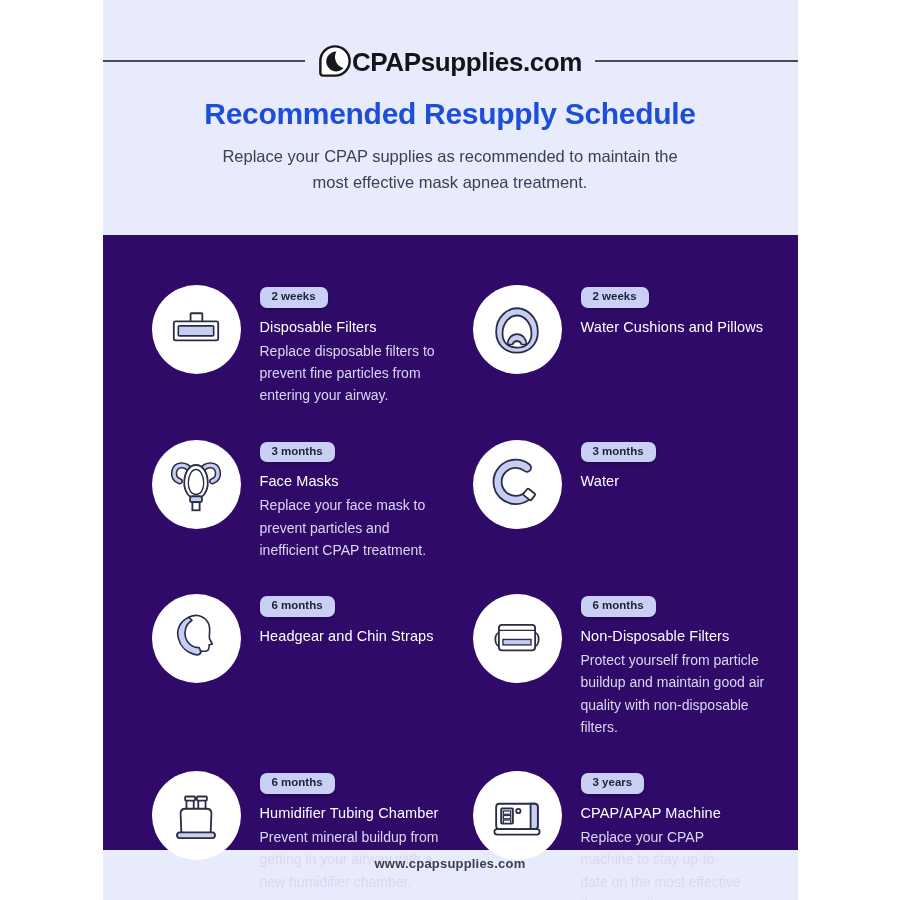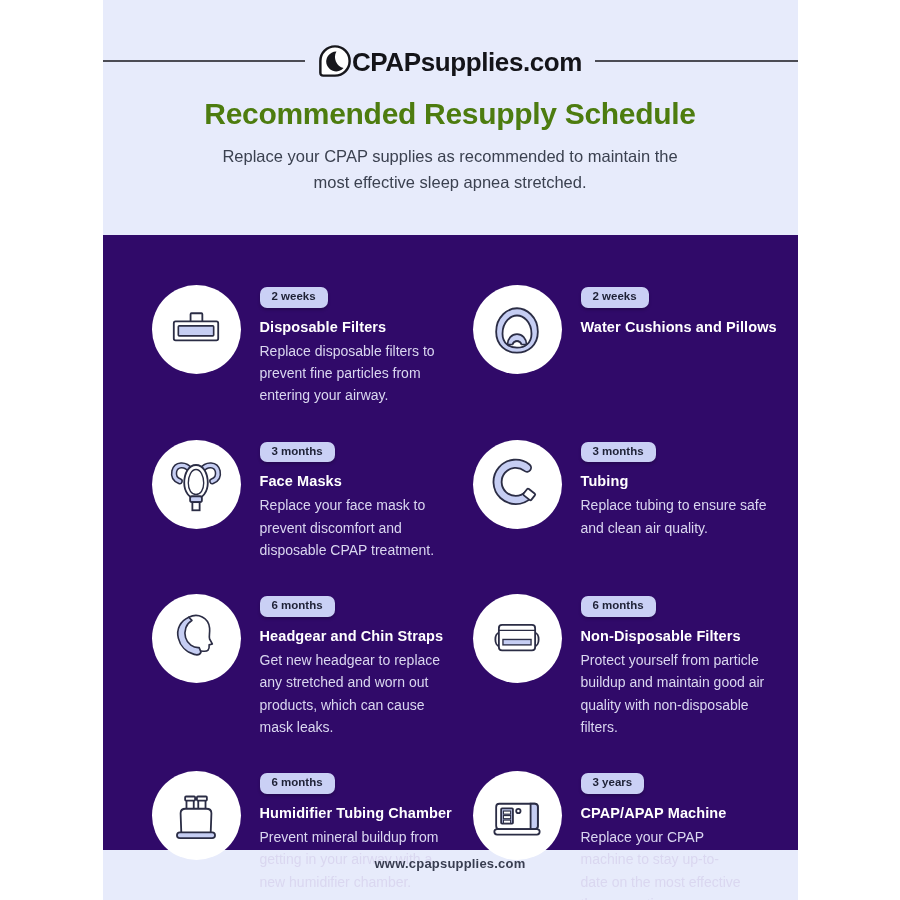--- a/index.html
+++ b/index.html
@@ -5,32 +5,32 @@
   * { margin:0; padding:0; box-sizing:border-box; }
   html,body { width:900px; height:900px; background:#ffffff; font-family:"Liberation Sans", sans-serif; }
   .page { position:relative; width:695px; height:900px; margin:0 auto; background:#E7EBFB; overflow:hidden; }
 
   
   .header { position:relative; height:235px; }
   .logo-row { position:absolute; top:44px; left:0; right:0; display:flex; align-items:center; gap:13px; }
   .rule { flex:1; height:2px; background:#4C4C54; }
   .logo-group { display:flex; align-items:flex-end; }
   .logo-text { font-size:26px; font-weight:700; color:#141419; letter-spacing:-0.4px; }
-  .page-title { position:absolute; top:97px; width:100%; text-align:center; font-size:30px; font-weight:800; color:#4d7c0f; letter-spacing:-0.3px; }
+  .page-title { position:absolute; top:97px; width:100%; text-align:center; font-size:30px; font-weight:800; color:#1d4ed8; letter-spacing:-0.3px; }
   .page-subtitle { position:absolute; top:144px; left:50%; transform:translateX(-50%); width:480px; text-align:center; font-size:16.5px; line-height:1.55; color:#3B4150; }
 
   
   .panel { position:absolute; top:235px; left:0; width:100%; height:615px; background:#300A69; }
   .grid { display:grid; grid-template-columns:321px 1fr; padding:50px 8px 0 49px; row-gap:33px; }
   .item { display:flex; gap:19px; }
   .circle { width:89px; height:89px; min-width:89px; background:#ffffff; border-radius:50%; display:flex; align-items:center; justify-content:center; }
   .circle svg { width:58px; height:58px; }
   .item-text { padding-top:1px; }
   .badge { display:inline-block; background:#CAD0F5; color:#1E2136; font-size:11.5px; font-weight:700; line-height:1; padding:4px 12px 5px; border-radius:7px; box-shadow:0 2px 3px rgba(0,0,0,0.22); }
-  .item-title { font-size:14.5px; font-weight:700; color:#ffffff; margin:11px 0 5px; letter-spacing:0.1px; }
+  .item-title { font-size:14.5px; font-weight:400; color:#ffffff; margin:11px 0 5px; letter-spacing:0.1px; }
   .item-desc { font-size:14px; line-height:1.6; color:#DAD7F0; max-width:190px; }
   .item:nth-child(8) .item-desc { max-width:163px; }
 
   
   .footer { position:absolute; bottom:0; left:0; width:100%; height:50px; }
   .footer-url { position:absolute; top:6px; width:100%; text-align:center; font-size:13px; font-weight:700; color:#383D50; letter-spacing:0.2px; }
 </style>
 </head>
 <body>
 
@@ -42,21 +42,21 @@
       <div class="logo-group">
         <svg width="34" height="34" viewBox="0 0 36 36">
           <path d="M18 2.5 C26.6 2.5 33.5 9.4 33.5 18 C33.5 26.6 26.6 33.5 18 33.5 L5.5 33.5 C3.5 33.5 2.5 32.5 2.5 30.5 L2.5 18 C2.5 9.4 9.4 2.5 18 2.5 Z" fill="#ffffff" stroke="#17171C" stroke-width="2.6"></path>
           <path d="M19.5 8 A10.5 10.5 0 1 0 27 25.5 A12 12 0 0 1 19.5 8 Z" fill="#17171C"></path>
         </svg>
         <span class="logo-text">CPAPsupplies.com</span>
       </div>
       <div class="rule"></div>
     </div>
     <div class="page-title">Recommended Resupply Schedule</div>
-    <div class="page-subtitle">Replace your CPAP supplies as recommended to maintain the most effective sleep apnea stretched.</div>
+    <div class="page-subtitle">Replace your CPAP supplies as recommended to maintain the most effective mask apnea treatment.</div>
   </div>
 
   <div class="panel">
     <div class="grid">
 
       <div class="item">
         <div class="circle">
           <svg viewBox="0 0 64 64" fill="none" stroke="#2B2D45" stroke-width="2">
             <rect x="26" y="13.5" width="13" height="10" rx="1" fill="#ffffff"></rect>
             <rect x="7.5" y="22.5" width="49" height="21" rx="2" fill="#ffffff"></rect>
@@ -94,50 +94,48 @@
             <path d="M38 17 C44 9 54 10 56 18 C57 23 55 27 50 29" stroke="#C6CEF3" stroke-width="3.6"></path>
             <path d="M32 11 C24 11 19 20 19 31 C19 41 25 48 32 48 C39 48 45 41 45 31 C45 20 40 11 32 11 Z" fill="#ffffff" stroke="#2B2D45" stroke-width="2"></path>
             <path d="M32 16 C27 16 23.5 23 23.5 31 C23.5 38.5 27 43.5 32 43.5 C37 43.5 40.5 38.5 40.5 31 C40.5 23 37 16 32 16 Z" stroke="#2B2D45" stroke-width="1.5"></path>
             <rect x="25.5" y="45.5" width="13" height="6.5" rx="2" fill="#C6CEF3" stroke="#2B2D45" stroke-width="2"></rect>
             <rect x="28" y="52" width="8" height="9" fill="#ffffff" stroke="#2B2D45" stroke-width="2"></rect>
           </svg>
         </div>
         <div class="item-text">
           <span class="badge">3 months</span>
           <div class="item-title">Face Masks</div>
-          <div class="item-desc">Replace your face mask to prevent discomfort and disposable CPAP treatment.</div>
+          <div class="item-desc">Replace your face mask to prevent particles and inefficient CPAP treatment.</div>
         </div>
       </div>
 
       <div class="item">
         <div class="circle">
           <svg viewBox="0 0 64 64" fill="none" stroke-linecap="round">
             <path d="M43 14 A20 20 0 1 0 44.5 44" stroke="#2B2D45" stroke-width="11"></path>
             <path d="M43 14 A20 20 0 1 0 44.5 44" stroke="#C6CEF3" stroke-width="7"></path>
             <rect x="40" y="39" width="11" height="9" rx="1.5" transform="rotate(38 45.5 43.5)" fill="#ffffff" stroke="#2B2D45" stroke-width="2"></rect>
           </svg>
         </div>
         <div class="item-text">
           <span class="badge">3 months</span>
-          <div class="item-title">Tubing</div>
-          <div class="item-desc">Replace tubing to ensure safe and clean air quality.</div>
+          <div class="item-title">Water</div>
         </div>
       </div>
 
       <div class="item">
         <div class="circle">
           <svg viewBox="0 0 64 64" fill="none" stroke="#2B2D45" stroke-linecap="round" stroke-linejoin="round">
             <path d="M24 8 C34 3 46 8 47 20 C47.5 26 46 29 47 32 L50 37.5 L46.5 38.5 C47 44 45 46 40 45.5 L37 45.2" stroke-width="1.8"></path>
             <path d="M24 8 C15 12 10 21 12.5 31 C14.5 39.5 21 46.5 30 49 C33.5 50 36.5 49 37.5 46.5 L35.5 41.5 C29 42 22.5 37.5 20.5 30.5 C18.5 23 21 15 27.5 11.5 Z" fill="#C6CEF3" stroke-width="1.8"></path>
           </svg>
         </div>
         <div class="item-text">
           <span class="badge">6 months</span>
           <div class="item-title">Headgear and Chin Straps</div>
-          <div class="item-desc">Get new headgear to replace any stretched and worn out products, which can cause mask leaks.</div>
         </div>
       </div>
 
       <div class="item">
         <div class="circle">
           <svg viewBox="0 0 64 64" fill="none" stroke="#2B2D45" stroke-width="2">
             <path d="M13 25 C6.5 25 6.5 40 13 40" fill="#ffffff"></path>
             <path d="M51 25 C57.5 25 57.5 40 51 40" fill="#ffffff"></path>
             <rect x="12" y="16.5" width="40" height="28" rx="3.5" fill="#ffffff"></rect>
             <path d="M12 22.5 L52 22.5" stroke-width="1.5"></path>

